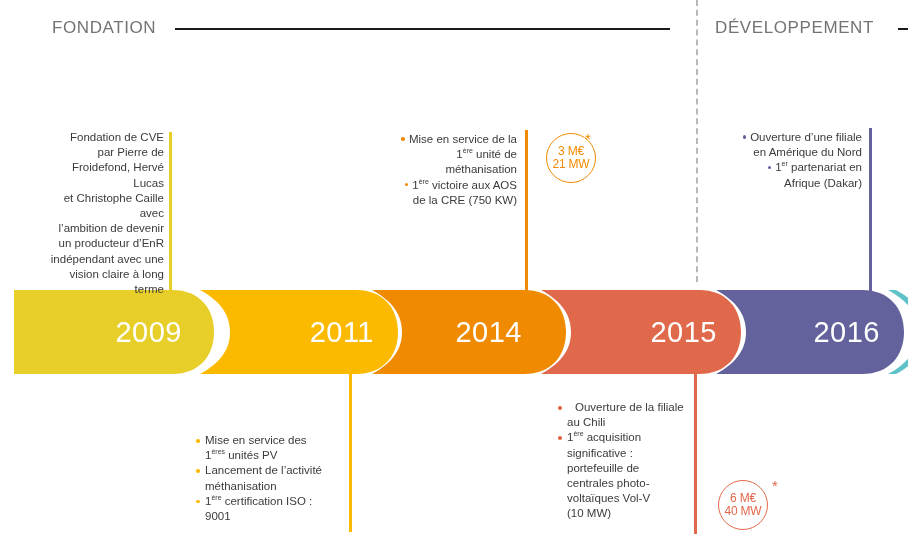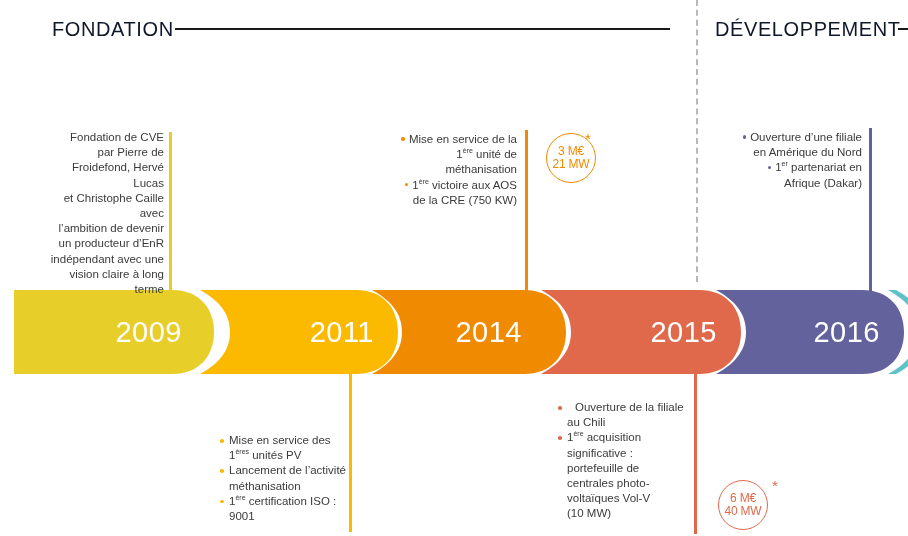--- a/index.html
+++ b/index.html
@@ -15,23 +15,23 @@
     position: relative;
     width: 908px;
     height: 536px;
     background: #ffffff;
     overflow: hidden;
   }
 
   
   .phase-label {
     position: absolute;
-    font-size: 20px;
+    font-size: 17px;
     letter-spacing: 0.6px;
-    color: #0f172a;
+    color: #737373;
     white-space: nowrap;
   }
   #phase-foundation { left: 52px; top: 18px; }
   #phase-development { left: 715px; top: 18px; }
 
   .header-rule {
     position: absolute;
     top: 28px;
     height: 2px;
     background: #1a1a1a;
@@ -222,21 +222,21 @@
     <div>par Pierre de</div>
     <div>Froidefond, Hervé Lucas</div>
     <div>et Christophe Caille avec</div>
     <div>l’ambition de devenir</div>
     <div>un producteur d’EnR</div>
     <div>indépendant avec une</div>
     <div>vision claire à long</div>
     <div>terme</div>
   </div>
 
-  <div class="note align-left bulleted" id="note-2011" style="left:220px; top:433px; width:150px; color:#FBBA00;">
+  <div class="note align-left bulleted" id="note-2011" style="left:196px; top:433px; width:150px; color:#FBBA00;">
     <ul>
       <li>
         <span style="color:#3b3b3b;">
           <span>Mise en service des</span><br>
           <span>1<sup>ères</sup> unités PV</span>
         </span>
       </li>
       <li>
         <span style="color:#3b3b3b;">
           <span>Lancement de l’activité</span><br>

